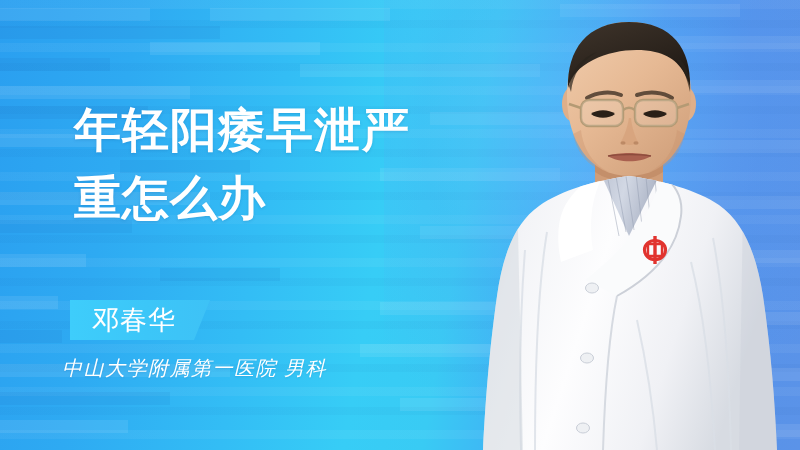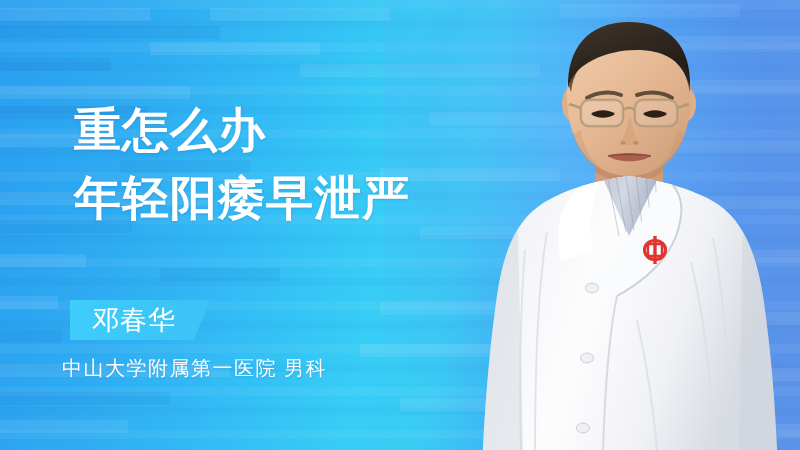--- a/index.html
+++ b/index.html
@@ -133,20 +133,21 @@
     position: absolute;
     left: 62px;
     top: 358px;
     color: #ffffff;
     font-size: 20px;
     line-height: 1;
     letter-spacing: 1.5px;
     font-weight: 400;
     white-space: nowrap;
     text-shadow: 0 1px 2px rgba(10,70,140,0.15);
+    font-style: italic;
   }
 </style>
 </head>
 <body>
 
 <div class="card">
 
   <div class="bg-base"></div>
   <div class="bg-stripes"></div>
 
@@ -295,22 +296,22 @@
 
       <path d="M131 156 C140 152 164 152 174 156 C164 163 141 163 131 156 Z" fill="#a9604f"></path>
       <path d="M131 156 C142 154 163 154 174 156" fill="none" stroke="#8c4b3c" stroke-width="1.6"></path>
 
       <path d="M104 130 C106 150 118 166 132 172 C114 170 100 154 96 134 Z" fill="#c8916c" opacity="0.35"></path>
       <path d="M200 130 C198 150 186 166 172 172 C190 170 204 154 208 134 Z" fill="#c8916c" opacity="0.35"></path>
     </svg>
   </div>
 
   <div class="headline">
+    <span class="ln">年轻阳痿早泄严</span>
     <span class="ln">重怎么办</span>
-    <span class="ln">年轻阳痿早泄严</span>
   </div>
 
   <div class="name-banner">
     <span class="doc-name">邓春华</span>
   </div>
 
   <div class="affiliation">中山大学附属第一医院 男科</div>
 
 </div>
 

